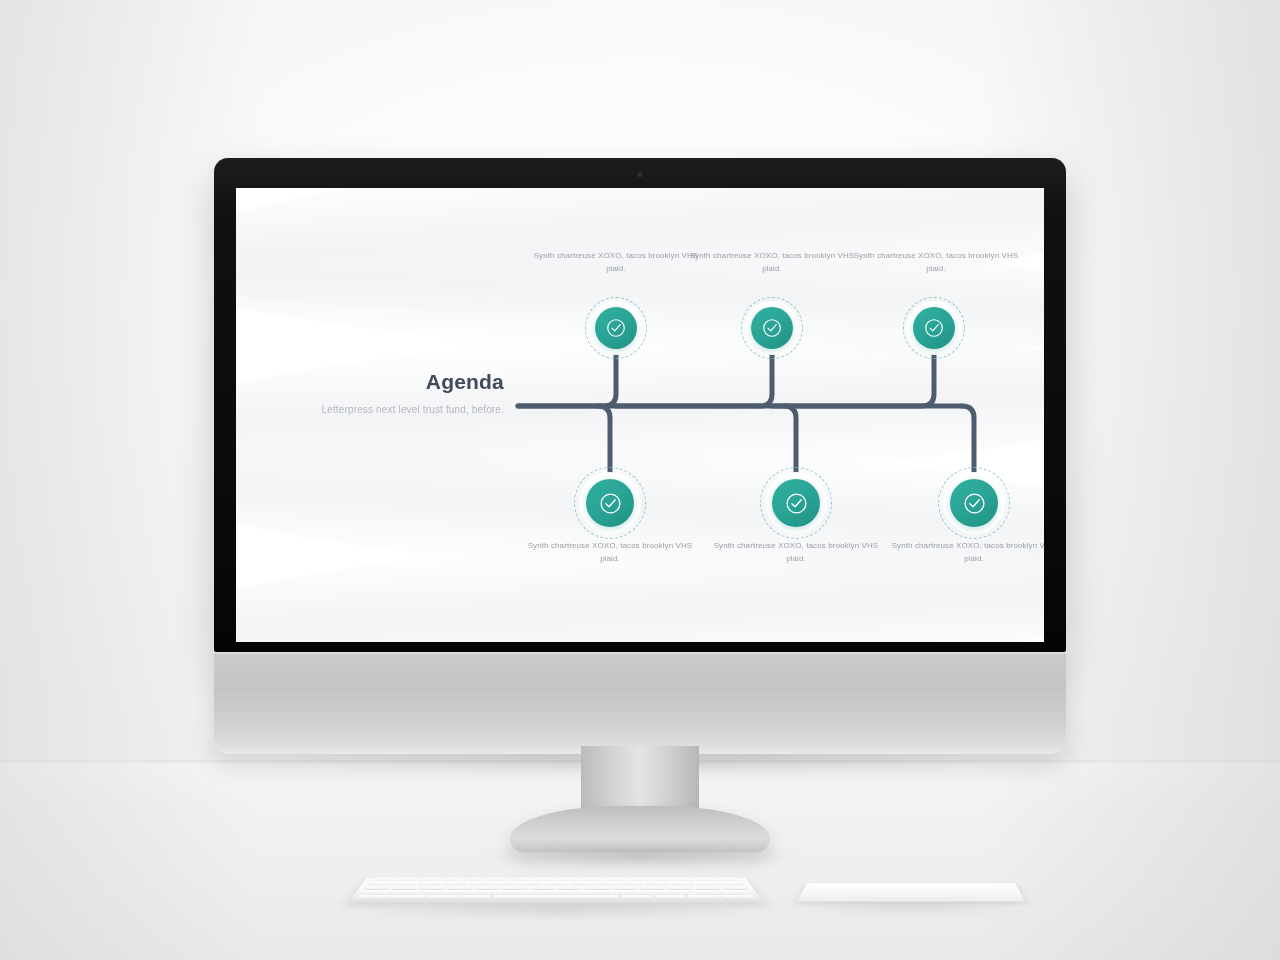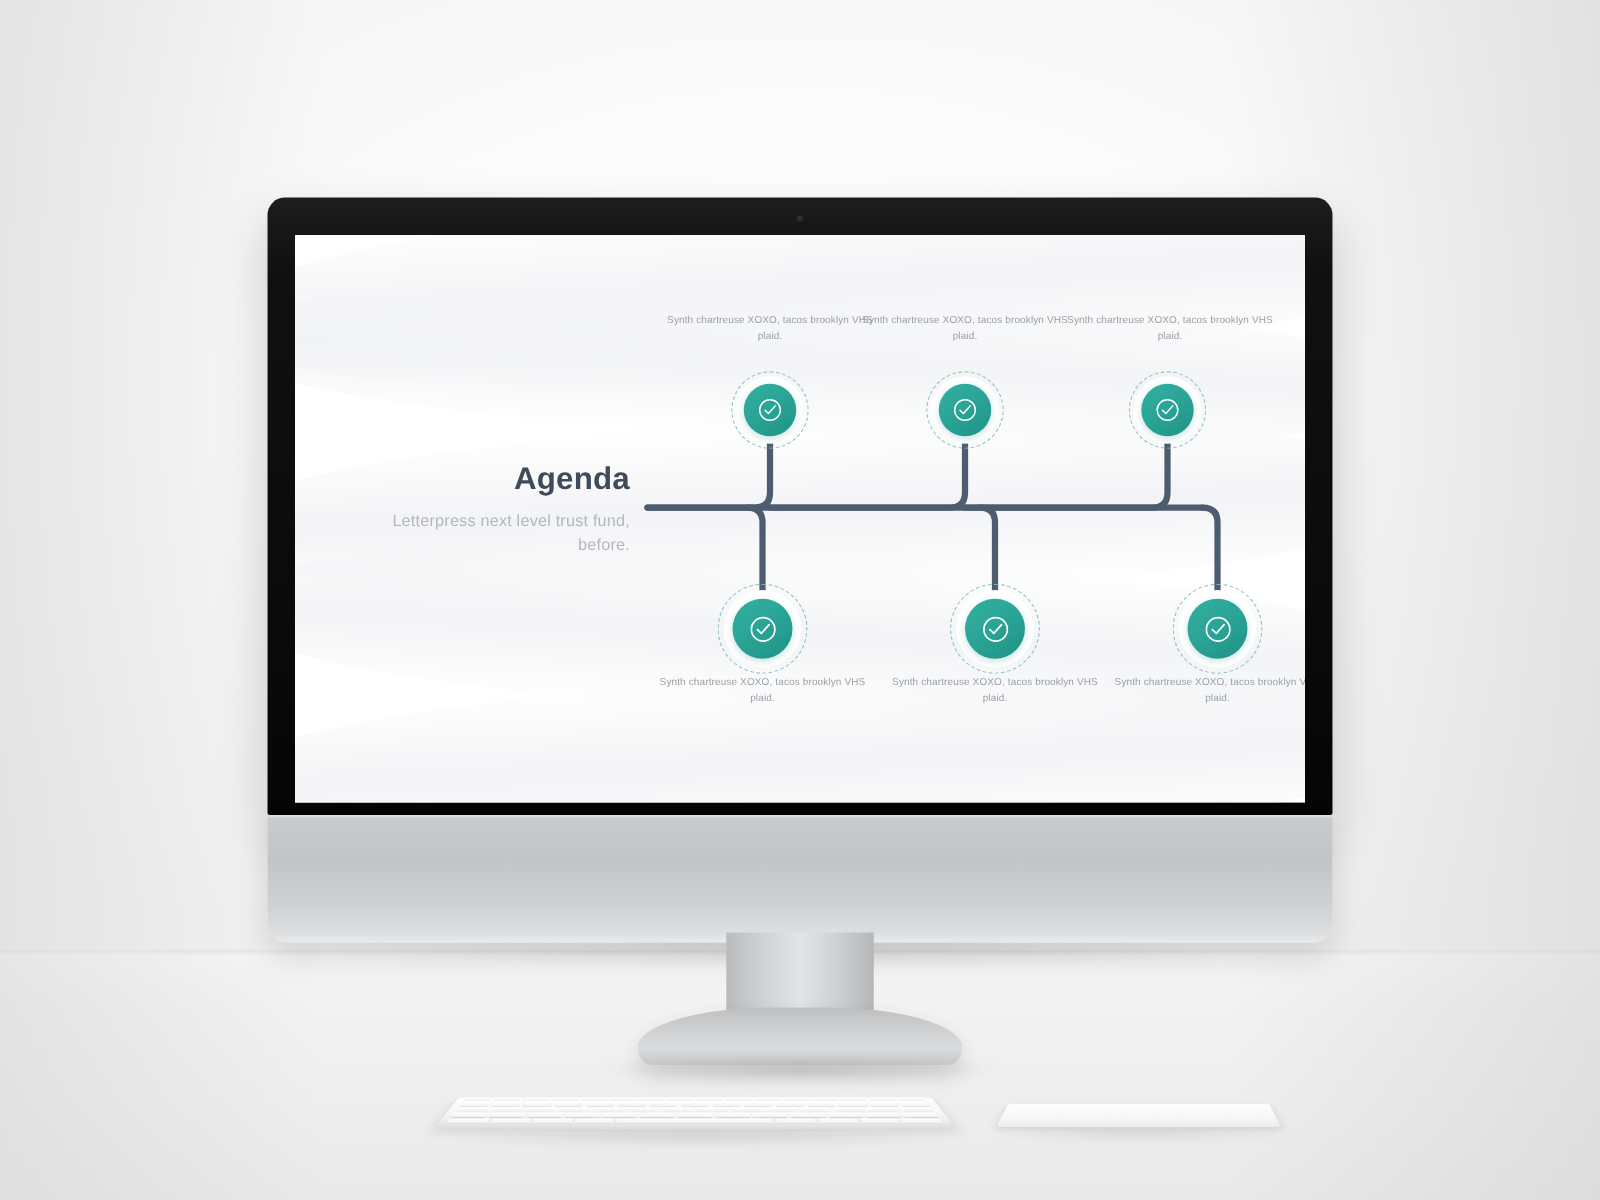--- a/index.html
+++ b/index.html
@@ -136,29 +136,29 @@
   #slide-inner { position: absolute; inset: 0; }
 
   
   #title-block {
     position: absolute;
     left: 54px; top: 182px;
     width: 214px;
     text-align: right;
   }
   #slide-title {
-    font-size: 25px;
+    font-size: 21px;
     font-weight: bold;
     color: #3f4a5a;
     letter-spacing: .2px;
     line-height: 1.1;
   }
   #slide-subtitle {
     margin-top: 9px;
-    font-size: 13px;
+    font-size: 10px;
     color: #b4b8bd;
     line-height: 1.5;
     letter-spacing: .15px;
   }
 
   
   #connectors {
     position: absolute; left: 0; top: 0;
     width: 808px; height: 454px;
     pointer-events: none;

